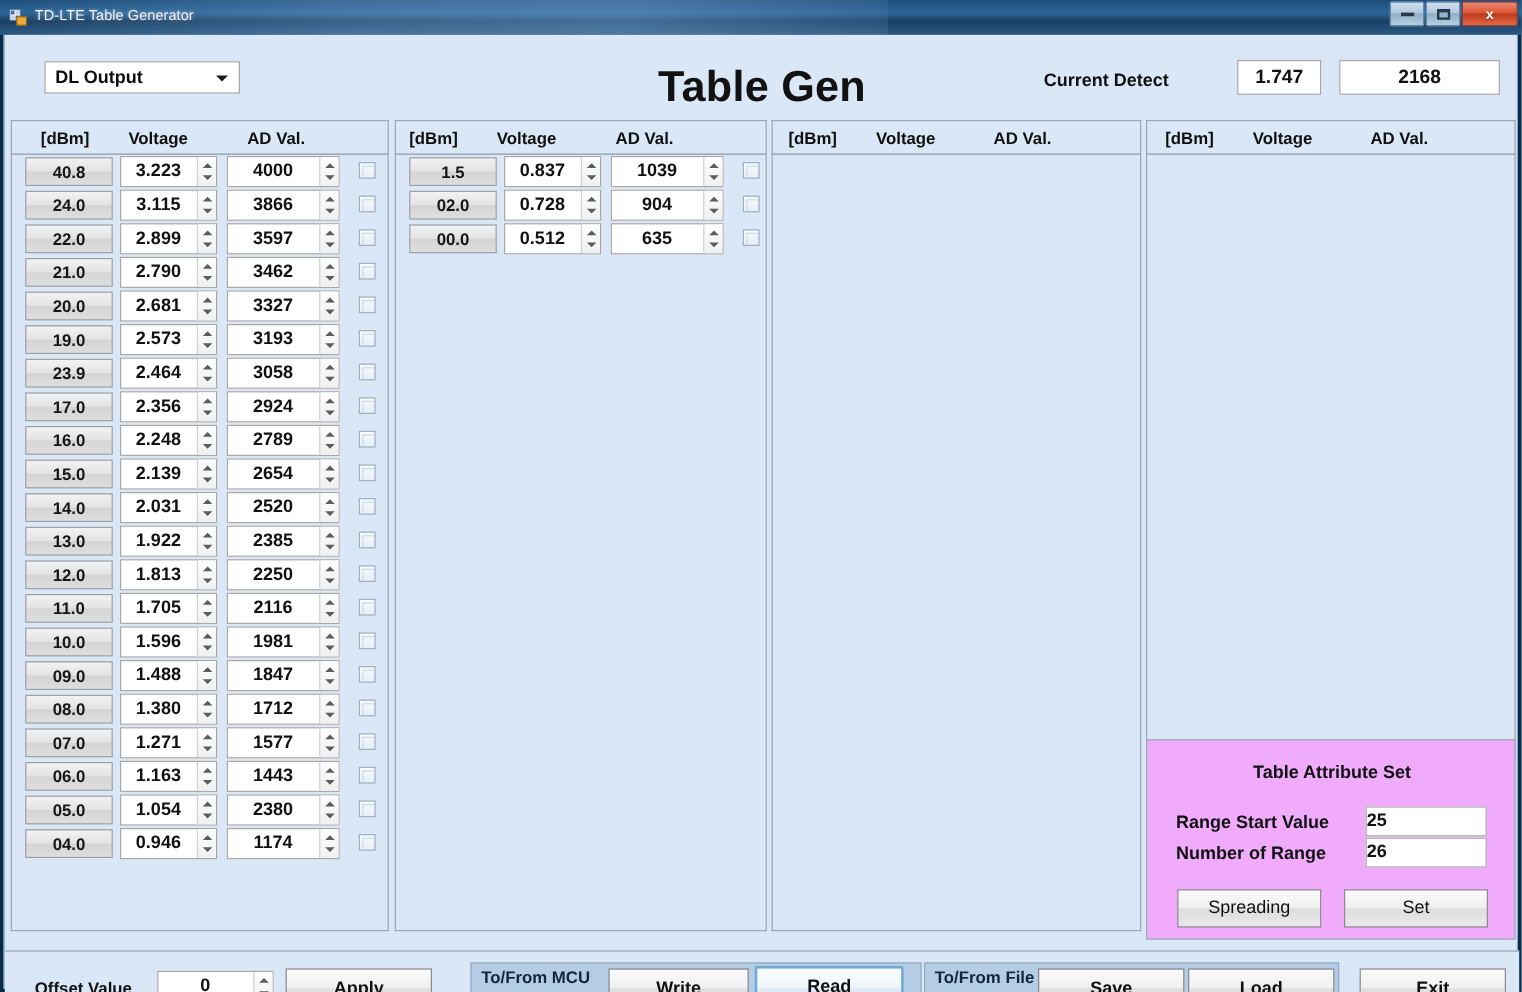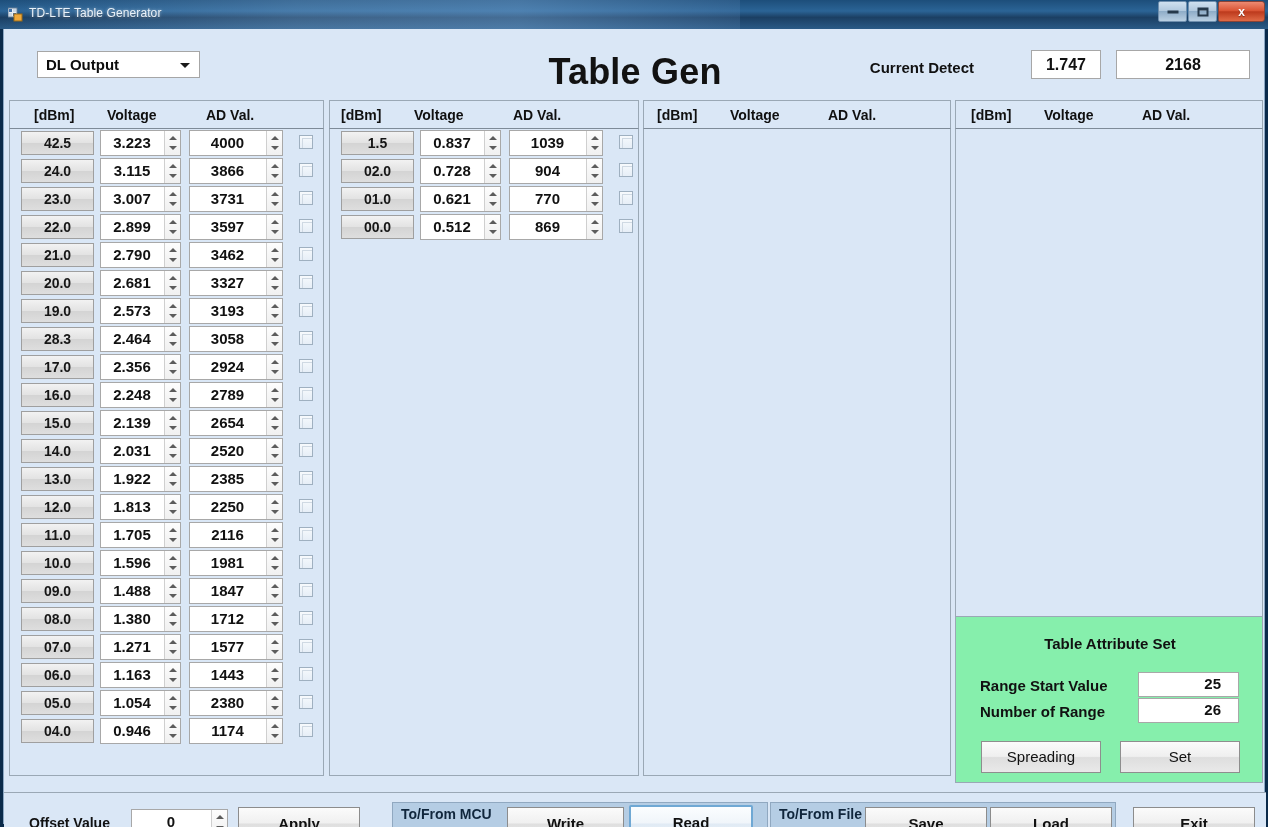--- a/index.html
+++ b/index.html
@@ -167,41 +167,41 @@
   }
   
   .c-dbm { left: 11px; }
   .c-volt { left: 90px; width: 81px; }
   .c-ad { left: 179px; width: 94px; }
   .c-chk { left: 289px; }
 
   
   #attrset {
     position: absolute; left: 951px; top: 587px; width: 308px; height: 167px;
-    border: 1px solid #9aa8b5; background: #86efac;
+    border: 1px solid #9aa8b5; background: #f0abfc;
   }
   #attr-title {
     position: absolute; left: 0; top: 18px; width: 308px; text-align: center;
     font-size: 15px; font-weight: bold; color: #111;
   }
   .attr-label {
     position: absolute; left: 24px; font-size: 15px; font-weight: bold; color: #111;
     white-space: nowrap;
   }
   #lbl-start { top: 60px; }
   #lbl-count { top: 86px; }
   .attr-spin {
     position: absolute; left: 182px; width: 101px; height: 25px;
     background: #fff; border: 1px solid #a8a8a8;
   }
   #spin-start { top: 55px; }
   #spin-count { top: 81px; }
   .attr-spin .val {
     position: absolute; left: 0; top: 0; right: 17px; height: 23px;
-    font-size: 15px; font-weight: bold; color: #111; text-align: right; line-height: 22px;
+    font-size: 15px; font-weight: bold; color: #111; text-align: left; line-height: 22px;
   }
   .attr-btn {
     position: absolute; top: 124px; height: 32px;
     background: linear-gradient(to bottom,#fbfbfb 0%,#efefef 48%,#dedede 52%,#e9e9e9 100%);
     border: 1px solid #8e8e8e;
     font-size: 15px; color: #111; text-align: center; line-height: 30px;
   }
   #btn-spreading { left: 25px; width: 120px; }
   #btn-set { left: 164px; width: 120px; }
 
@@ -301,21 +301,21 @@
     <div class="detect-box" id="detect-a">2168</div>
 
     <div class="panel" id="panel1">
       <div class="panel-head">
         <span class="h-dbm">[dBm]</span>
         <span class="h-v">Voltage</span>
         <span class="h-ad">AD Val.</span>
       </div>
       <div class="panel-body" id="body1">
           <div class="row">
-            <div class="dbm-btn c-dbm">42.5</div>
+            <div class="dbm-btn c-dbm">40.8</div>
             <div class="spin c-volt">
               <div class="val">3.223</div>
               <div class="btns">
                 <i class="up"></i>
                 <i class="dn"></i>
               </div>
             </div>
             <div class="spin c-ad">
               <div class="val">4000</div>
               <div class="btns">
@@ -337,38 +337,20 @@
             <div class="spin c-ad">
               <div class="val">3866</div>
               <div class="btns">
                 <i class="up"></i>
                 <i class="dn"></i>
               </div>
             </div>
             <div class="chk c-chk"></div>
           </div>
           <div class="row">
-            <div class="dbm-btn c-dbm">23.0</div>
-            <div class="spin c-volt">
-              <div class="val">3.007</div>
-              <div class="btns">
-                <i class="up"></i>
-                <i class="dn"></i>
-              </div>
-            </div>
-            <div class="spin c-ad">
-              <div class="val">3731</div>
-              <div class="btns">
-                <i class="up"></i>
-                <i class="dn"></i>
-              </div>
-            </div>
-            <div class="chk c-chk"></div>
-          </div>
-          <div class="row">
             <div class="dbm-btn c-dbm">22.0</div>
             <div class="spin c-volt">
               <div class="val">2.899</div>
               <div class="btns">
                 <i class="up"></i>
                 <i class="dn"></i>
               </div>
             </div>
             <div class="spin c-ad">
               <div class="val">3597</div>
@@ -427,21 +409,21 @@
             <div class="spin c-ad">
               <div class="val">3193</div>
               <div class="btns">
                 <i class="up"></i>
                 <i class="dn"></i>
               </div>
             </div>
             <div class="chk c-chk"></div>
           </div>
           <div class="row">
-            <div class="dbm-btn c-dbm">28.3</div>
+            <div class="dbm-btn c-dbm">23.9</div>
             <div class="spin c-volt">
               <div class="val">2.464</div>
               <div class="btns">
                 <i class="up"></i>
                 <i class="dn"></i>
               </div>
             </div>
             <div class="spin c-ad">
               <div class="val">3058</div>
               <div class="btns">
@@ -743,48 +725,30 @@
             <div class="spin c-ad">
               <div class="val">904</div>
               <div class="btns">
                 <i class="up"></i>
                 <i class="dn"></i>
               </div>
             </div>
             <div class="chk c-chk"></div>
           </div>
           <div class="row">
-            <div class="dbm-btn c-dbm">01.0</div>
-            <div class="spin c-volt">
-              <div class="val">0.621</div>
-              <div class="btns">
-                <i class="up"></i>
-                <i class="dn"></i>
-              </div>
-            </div>
-            <div class="spin c-ad">
-              <div class="val">770</div>
-              <div class="btns">
-                <i class="up"></i>
-                <i class="dn"></i>
-              </div>
-            </div>
-            <div class="chk c-chk"></div>
-          </div>
-          <div class="row">
             <div class="dbm-btn c-dbm">00.0</div>
             <div class="spin c-volt">
               <div class="val">0.512</div>
               <div class="btns">
                 <i class="up"></i>
                 <i class="dn"></i>
               </div>
             </div>
             <div class="spin c-ad">
-              <div class="val">869</div>
+              <div class="val">635</div>
               <div class="btns">
                 <i class="up"></i>
                 <i class="dn"></i>
               </div>
             </div>
             <div class="chk c-chk"></div>
           </div>
         </div>
     </div>
 

